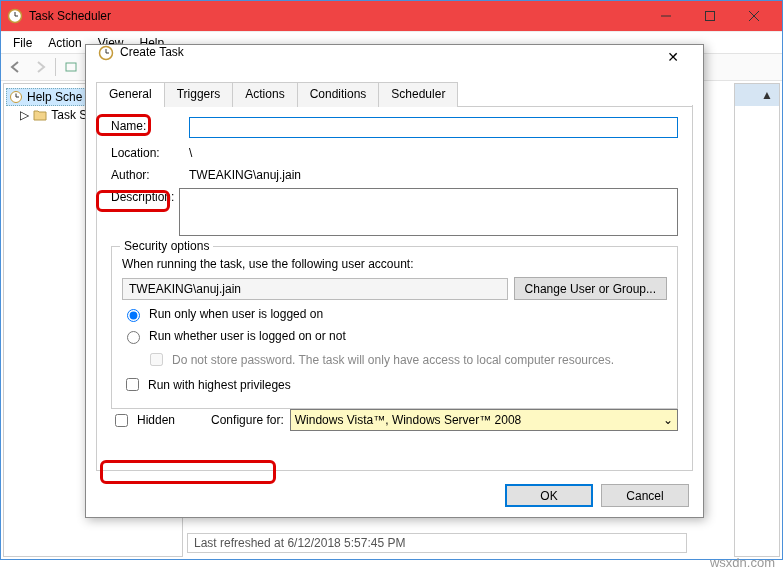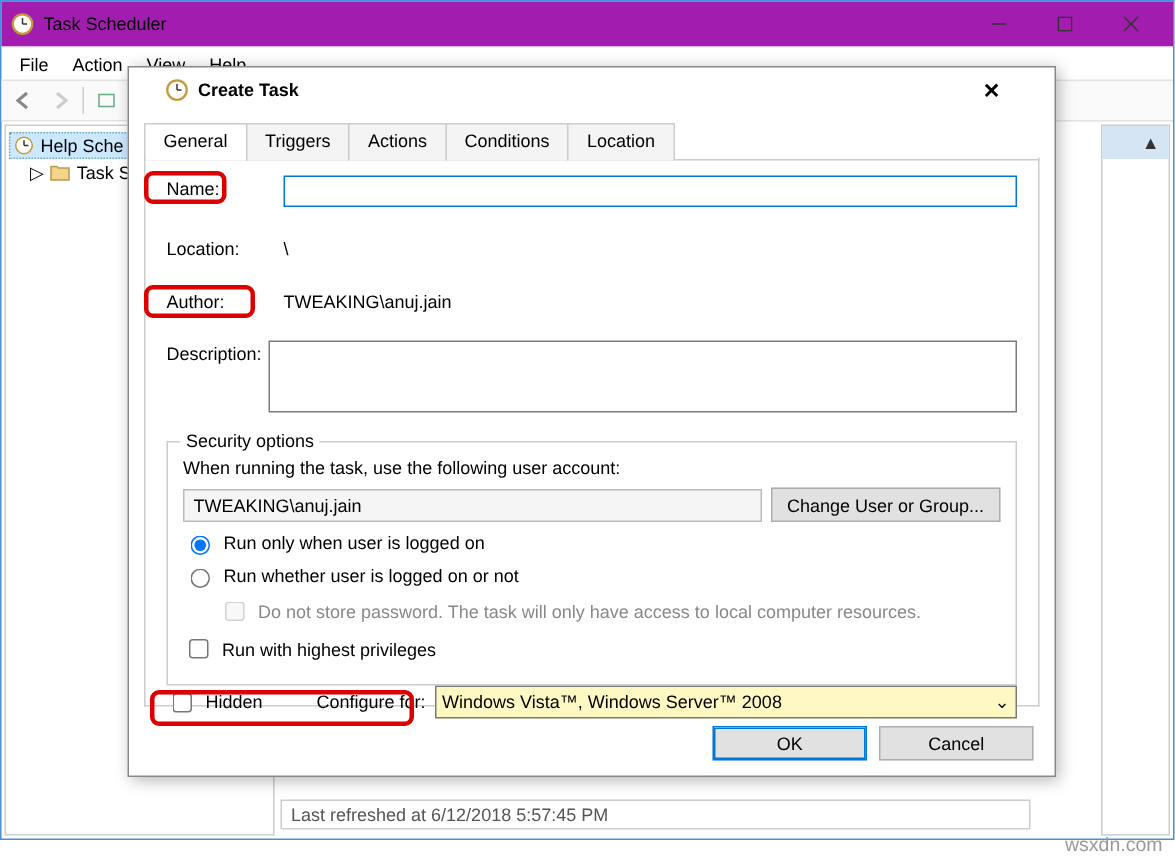--- a/index.html
+++ b/index.html
@@ -1,62 +1,62 @@
 <!DOCTYPE html>
 <html><head>
 <meta charset="utf-8">
 <style>
 * { box-sizing: border-box; font-family: "Segoe UI", Tahoma, sans-serif; font-size: 12px; }
 body { margin: 0; background: #fff; width: 783px; height: 572px; overflow: hidden; position: relative; }
 
 
 .mainwin { position: absolute; left: 0; top: 0; width: 783px; height: 560px; border: 1px solid #4a90d9; background: #fff; }
-.titlebar { height: 30px; background: #a21caf; display: flex; align-items: center; padding: 0 6px; }
+.titlebar { height: 30px; background: #ef4444; display: flex; align-items: center; padding: 0 6px; }
 .titlebar .icon { width: 16px; height: 16px; margin-right: 6px; }
 .titlebar .title { flex: 1; color: #000; }
 .titlebar .btn { width: 44px; height: 28px; display: flex; align-items: center; justify-content: center; color: #666; }
 .menubar { height: 22px; display: flex; align-items: center; padding: 0 4px; border-top: 1px solid #eee; }
 .menubar span { padding: 2px 8px; }
 .toolbar { height: 28px; display: flex; align-items: center; padding: 0 4px; border-top: 1px solid #e3e3e3; border-bottom: 1px solid #e3e3e3; background: #fafafa; gap: 2px; }
 .toolbar .tb { width: 22px; height: 22px; display: flex; align-items: center; justify-content: center; color: #888; border: 1px solid transparent; }
 .toolbar .sep { width: 1px; height: 18px; background: #ccc; margin: 0 2px; }
 .tree { position: absolute; left: 2px; top: 82px; width: 180px; bottom: 2px; border: 1px solid #ccc; background: #fff; padding: 4px 2px; }
 .tree .row { display: flex; align-items: center; height: 18px; padding-left: 2px; gap: 4px; }
 .tree .row.sel { background: #cce8ff; border: 1px dotted #7ab; }
 .actions-pane { position: absolute; right: 2px; top: 82px; width: 46px; bottom: 2px; border: 1px solid #ccc; background: #fff; }
 .actions-row { background: #d6e5f3; height: 22px; display:flex; align-items:center; justify-content:flex-end; padding-right:6px; color:#333;}
 .statusbar { position: absolute; left: 186px; bottom: 6px; width: 500px; height: 20px; border: 1px solid #ccc; display: flex; align-items: center; padding: 0 6px; color: #555; }
 
 
 .dialog { position: absolute; left: 85px; top: 44px; width: 619px; height: 474px; background: #fff; border: 1px solid #888; box-shadow: 2px 2px 10px rgba(0,0,0,.3); }
-.dlg-title { height: 30px; display: flex; align-items: center; padding: 0 24px; font-weight: bold; }
+.dlg-title { height: 30px; display: flex; padding: 0 12px; }
 .dlg-title .icon { width: 16px; height: 16px; margin-right: 6px; }
 .dlg-title .title { flex: 1; }
 .dlg-title .close { width: 36px; height: 24px; display: flex; align-items: center; justify-content: center; font-size: 14px; }
 .tabs { position: absolute; left: 10px; top: 36px; right: 10px; display: flex; border-bottom: 1px solid #ccc; }
 .tab { padding: 4px 12px 6px; border: 1px solid #ccc; border-bottom: none; background: #f4f4f4; margin-right: -1px; position: relative; top: 1px; }
 .tab.active { background: #fff; }
 .panel { position: absolute; left: 10px; top: 60px; right: 10px; bottom: 46px; border: 1px solid #ccc; border-top: none; padding: 12px 14px 10px; }
-.form-row { display: flex; align-items: flex-start; margin-bottom: 19px; }
+.form-row { display: flex; align-items: flex-start; margin-bottom: 6px; }
 .form-row .lbl { width: 78px; padding-top: 2px; }
 .form-row input[type=text] { flex: 1; height: 21px; border: 1px solid #7a7a7a; padding: 0 4px; }
 .form-row .val { padding-top: 2px; }
 textarea { width: 100%; height: 48px; border: 1px solid #7a7a7a; resize: none; }
 .fieldset { border: 1px solid #ccc; margin-top: 10px; padding: 10px 10px 8px; position: relative; }
 .fieldset .legend { position: absolute; top: -8px; left: 8px; background: #fff; padding: 0 4px; }
 .fs-row { display: flex; align-items: center; margin-bottom: 6px; gap: 6px; }
 .fs-row .txt { flex: 1; }
 .user-box { flex: 1; height: 22px; border: 1px solid #bbb; background: #f5f5f5; display: flex; align-items: center; padding: 0 6px; }
 .btn-std { height: 23px; padding: 0 10px; background: #e1e1e1; border: 1px solid #adadad; }
 .radio, .check { width: 13px; height: 13px; }
 .disabled { color: #888; }
 .bottom-row { display: flex; align-items: center; gap: 6px; }
 .select { flex: 1; height: 22px; border: 1px solid #7a7a7a; background: #fef9c3; padding: 0 4px; display: flex; align-items: center; justify-content: space-between; }
 .dlg-buttons { position: absolute; right: 14px; bottom: 10px; display: flex; gap: 8px; }
-.dlg-buttons .btn-std { width: 103px; }
+.dlg-buttons .btn-std { width: 88px; }
 .dlg-buttons .btn-std.default { border: 1px solid #0078d7; box-shadow: inset 0 0 0 1px #0078d7; }
 
 .hl { position: absolute; border: 3px solid #d00; border-radius: 6px; pointer-events: none; }
 .hl-name { left: 96px; top: 114px; width: 55px; height: 22px; }
 .hl-desc { left: 96px; top: 190px; width: 74px; height: 22px; }
 .hl-priv { left: 100px; top: 460px; width: 176px; height: 24px; }
 
 .name-input-hl { border: 1px solid #0078d7 !important; }
 
 .watermark { position: absolute; right: 8px; bottom: 2px; color: #999; font-size: 13px; }
@@ -163,21 +163,21 @@
       </span>
     <span class="title">Create Task</span>
     <div class="close">✕</div>
   </div>
 
   <div class="tabs">
     <div class="tab active">General</div>
     <div class="tab">Triggers</div>
     <div class="tab">Actions</div>
     <div class="tab">Conditions</div>
-    <div class="tab">Location</div>
+    <div class="tab">Scheduler</div>
   </div>
 
   <div class="panel">
     <div class="form-row">
       <span class="lbl">Name:</span>
       <input type="text" class="name-input-hl" value="" style="">
     </div>
     <div class="form-row">
       <span class="lbl">Location:</span>
       <span class="val">\</span>

